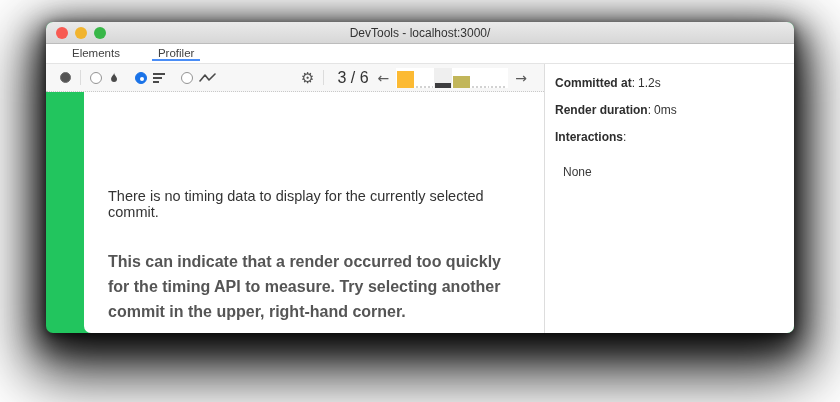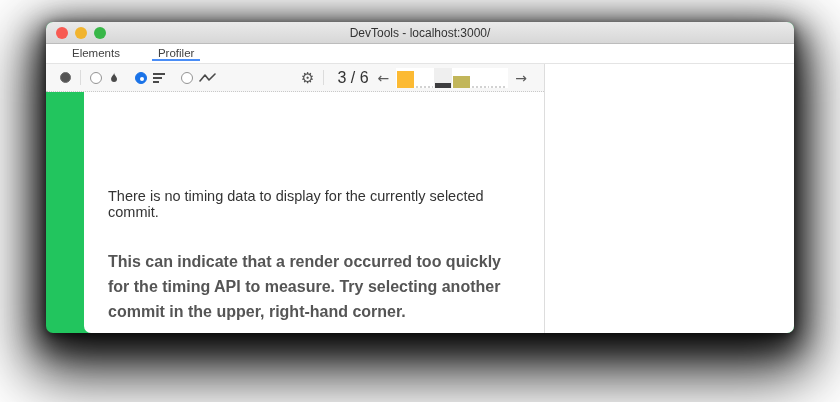--- a/index.html
+++ b/index.html
@@ -149,16 +149,28 @@
         <button class="arrow">→</button>
       </div>
 
       <div class="main-area">
         <p class="nodata-title">There is no timing data to display for the currently selected commit.</p>
         <p class="nodata-body">This can indicate that a render occurred too quickly for the timing API to measure. Try selecting another commit in the upper, right-hand corner.</p>
       </div>
     </div>
 
     <div class="right-pane">
+      <div class="panel-body">
+        <div class="info-row">
+          <b>Committed at</b><span>:</span><span class="info-value">1.2s</span>
+        </div>
+        <div class="info-row">
+          <b>Render duration</b><span>:</span><span class="info-value">0ms</span>
+        </div>
+        <div class="info-row">
+          <b>Interactions</b><span>:</span><span class="info-value"></span>
+        </div>
+        <div class="none-label">None</div>
+      </div>
     </div>
 
   </div>
 </div>
 
 </body></html>

